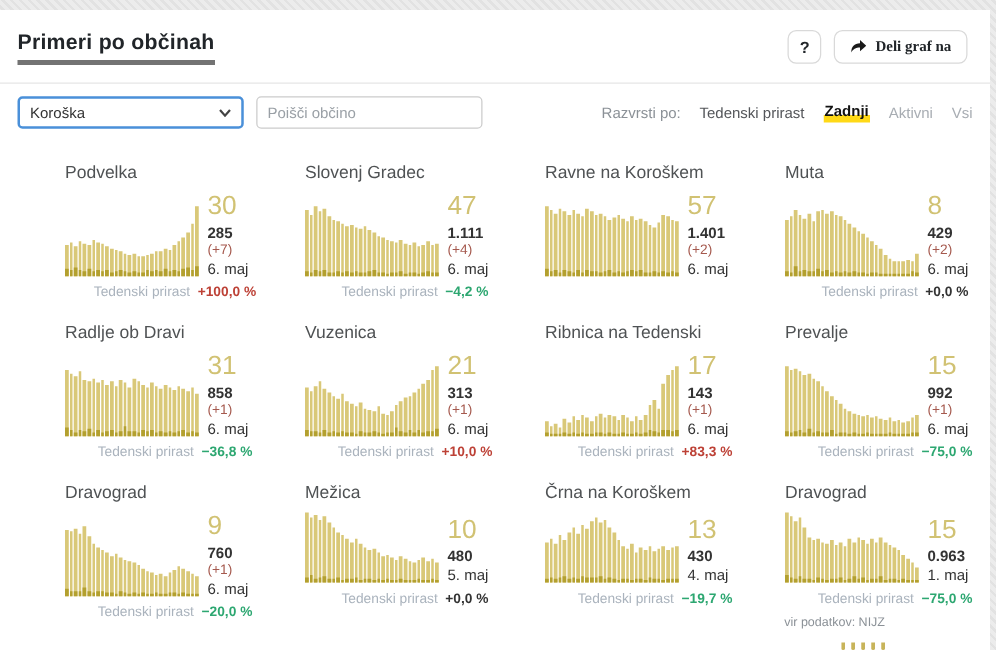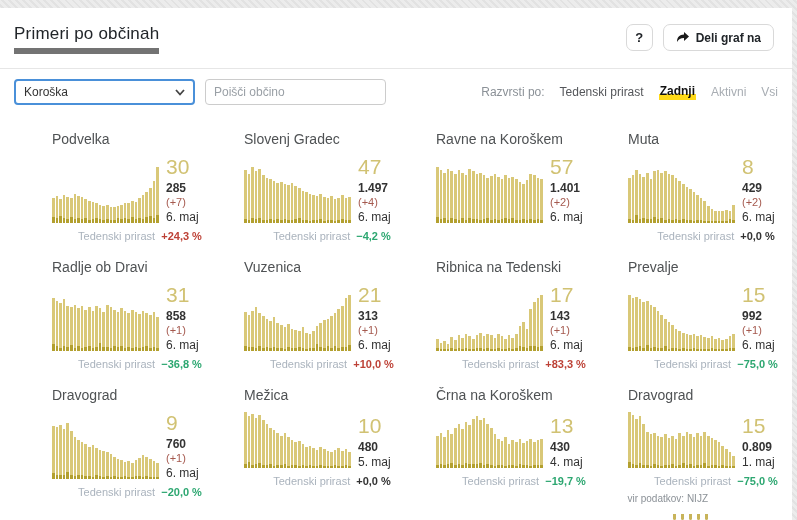--- a/index.html
+++ b/index.html
@@ -9,31 +9,31 @@
     background: repeating-linear-gradient(45deg, #ececec 0 3px, #e2e2e2 3px 5px);
     position: relative; overflow: hidden;
   }
   .surface {
     position: absolute; top: 8px; left: 0; right: 5px; bottom: 0;
     background: #ffffff; padding: 0 14px;
   }
   
   .header-row { display: flex; justify-content: space-between; align-items: flex-start; margin-top: 16px; }
   .page-title {
-    font-size: 17px; font-weight: normal; color: #212529; display: inline-block;
-    padding-bottom: 4px; border-bottom: 6px solid #737373; letter-spacing: .2px;
+    font-size: 17px; font-weight: bold; color: #212529; display: inline-block;
+    padding-bottom: 4px; border-bottom: 4px solid #737373; letter-spacing: .2px;
   }
   .header-actions { display: flex; gap: 10px; margin-right: 4px; }
   .btn {
     height: 27px; background: #fff; border: 1px solid #d9d9d9; border-radius: 7px;
     font-family: inherit; font-size: 12px; font-weight: bold; color: #212529;
     display: inline-flex; align-items: center; justify-content: center; cursor: pointer;
   }
   .btn-help { width: 27px; font-size: 13px; }
-  .btn-share { padding: 0 12px; gap: 7px; }
+  .btn-share { padding: 0 12px; gap: 7px; font-family: Liberation Serif, serif; }
   .share-svg { width: 13px; height: 11px; display: block; }
   .divider { border: none; border-top: 1px solid #e6e6e6; margin: 14px -14px 0 -14px; }
   
   .filter-row { display: flex; align-items: center; margin-top: 10px; }
   .region-select {
     width: 181px; height: 26px; border: 2px solid #4a90d9; border-radius: 4px;
     display: flex; align-items: center; justify-content: space-between;
     padding: 0 8px; font-size: 12px; color: #333; background: #fff; cursor: pointer;
   }
   .chev { width: 10px; height: 7px; }
@@ -217,21 +217,21 @@
           </div>
       <div class="stats">
         <div class="last-val">30</div>
         <div class="total-val">285</div>
         <div class="new-val">(+7)</div>
         <div class="date-val">6. maj</div>
       </div>
     </div>
     <div class="growth-row">
       <span class="growth-label">Tedenski prirast</span>
-      <span class="growth-val up">+24,3 %</span>
+      <span class="growth-val up">+100,0 %</span>
     </div>
   </div>
 
   <div class="card">
     <div class="muni-name">Slovenj Gradec</div>
     <div class="chart-row">
       <div class="bars">
             <div class="bar" style="height: 95%;">
               <div class="bar-new" style="height: 8%;"></div>
             </div>
@@ -318,21 +318,21 @@
             </div>
             <div class="bar" style="height: 44%;">
               <div class="bar-new" style="height: 11%;"></div>
             </div>
             <div class="bar" style="height: 46%;">
               <div class="bar-new" style="height: 13%;"></div>
             </div>
           </div>
       <div class="stats">
         <div class="last-val">47</div>
-        <div class="total-val">1.497</div>
+        <div class="total-val">1.111</div>
         <div class="new-val">(+4)</div>
         <div class="date-val">6. maj</div>
       </div>
     </div>
     <div class="growth-row">
       <span class="growth-label">Tedenski prirast</span>
       <span class="growth-val down">−4,2 %</span>
     </div>
   </div>
 
@@ -1394,21 +1394,21 @@
             </div>
             <div class="bar" style="height: 28%;">
               <div class="bar-new" style="height: 14%;"></div>
             </div>
             <div class="bar" style="height: 22%;">
               <div class="bar-new" style="height: 14%;"></div>
             </div>
           </div>
       <div class="stats">
         <div class="last-val">15</div>
-        <div class="total-val">0.809</div>
+        <div class="total-val">0.963</div>
 
         <div class="date-val">1. maj</div>
       </div>
     </div>
     <div class="growth-row">
       <span class="growth-label">Tedenski prirast</span>
       <span class="growth-val down">−75,0 %</span>
     </div>
   </div>
 </div>

